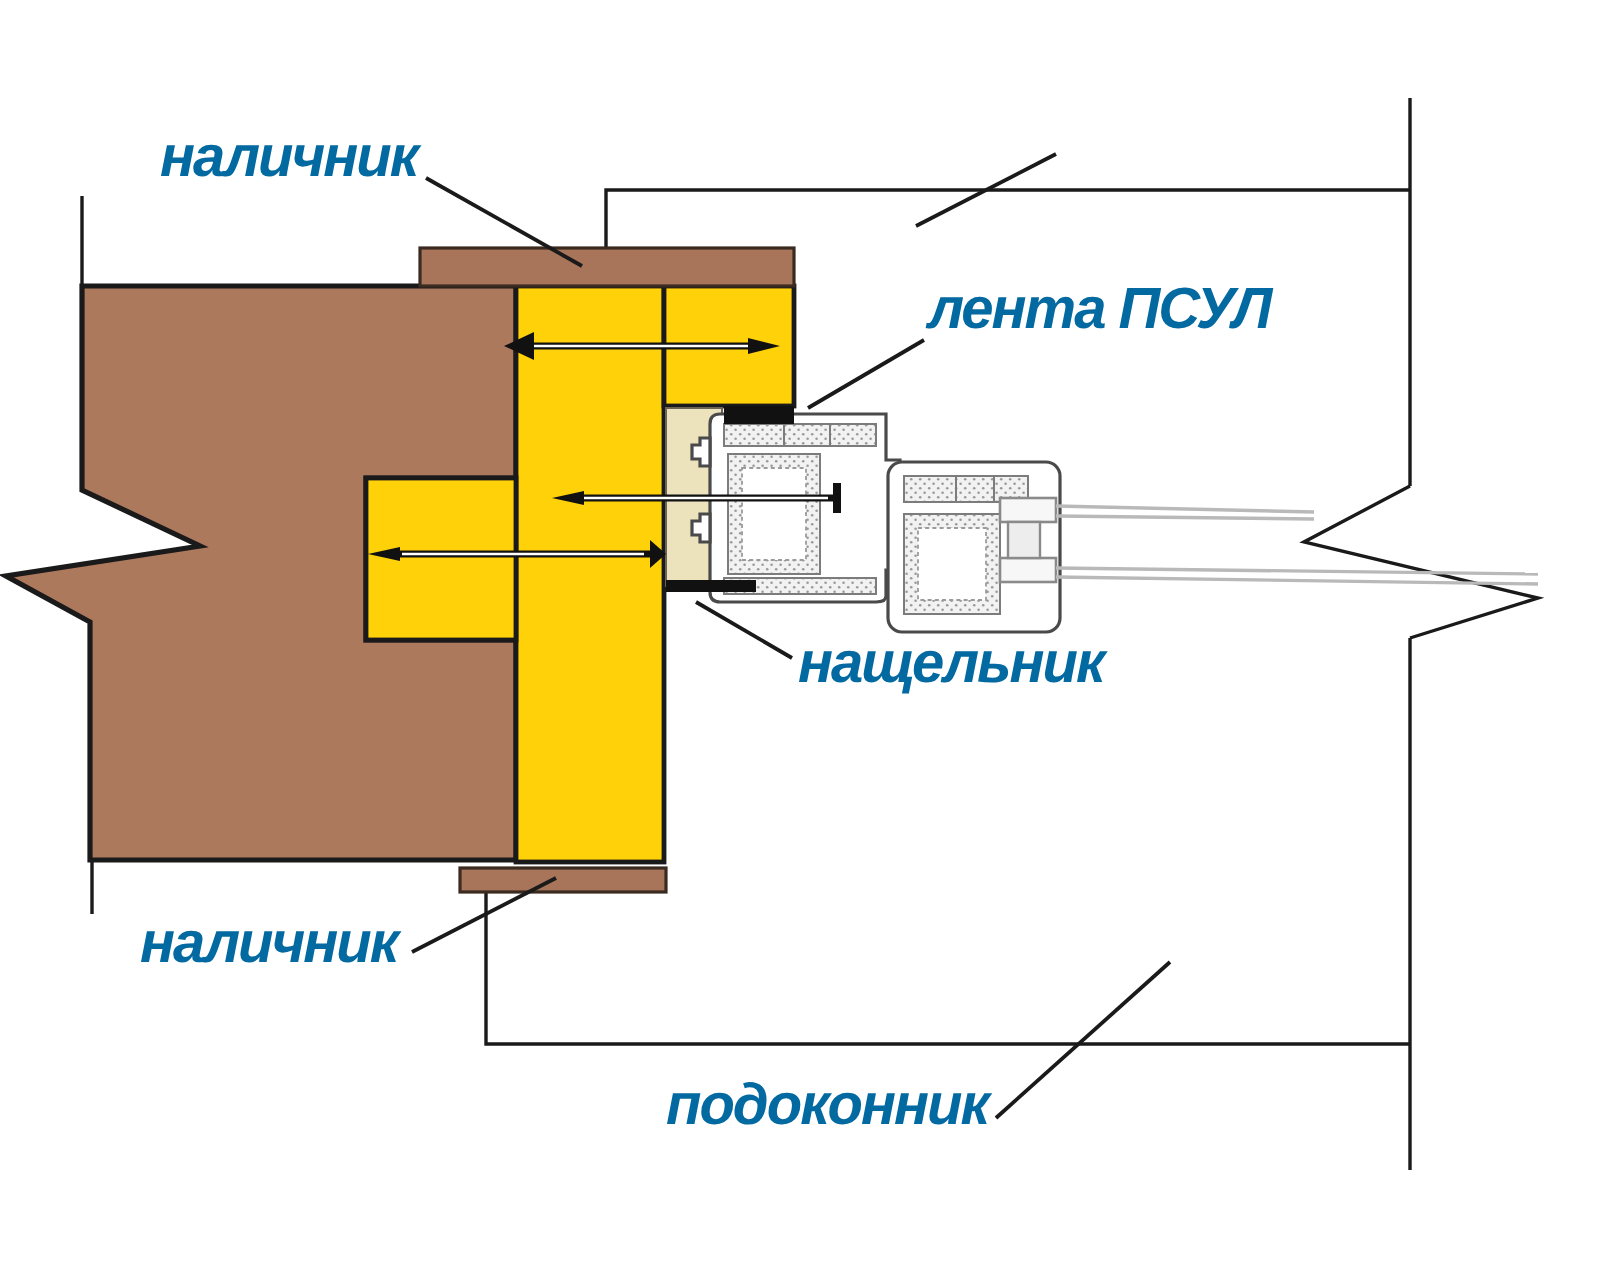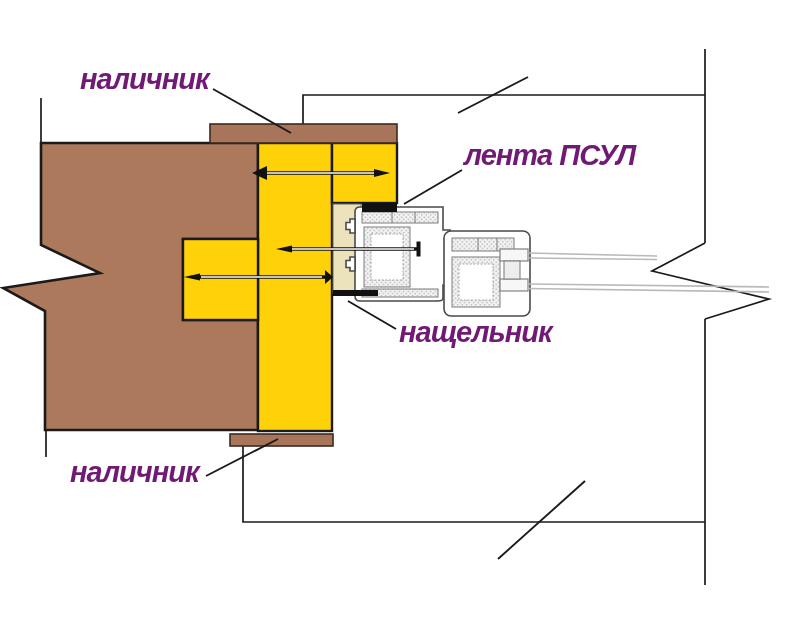--- a/index.html
+++ b/index.html
@@ -6,21 +6,21 @@
   .stage{
     position:relative;width:800px;height:636px;
     background:var(--c-background,#fff);overflow:hidden;
     font-family:"Liberation Sans",sans-serif;
   }
   svg{position:absolute;left:0;top:0;}
   .lbl{
     position:absolute;line-height:1;white-space:nowrap;
     font-family:"Liberation Sans",sans-serif;
     font-style:italic;font-weight:700;font-size:29px;
-    letter-spacing:-1px;color:#701a75;
+    letter-spacing:-1px;color:#0369a1;
   }
   
   .wall{fill:var(--c-wall);stroke:var(--c-outline);stroke-width:2.6;stroke-linejoin:miter}
   .box{fill:var(--c-window-box);stroke:var(--c-outline);stroke-width:2.4}
   .cream{fill:var(--c-foam-strip);stroke:#6b6456;stroke-width:1}
   .cap{fill:var(--c-architrave);stroke:#3a2a20;stroke-width:1.6}
   .blackpiece{fill:var(--c-tape);stroke:none}
   .sline path{stroke:var(--c-outline);stroke-width:1.7;fill:none}
   .leaders path{stroke:var(--c-outline);stroke-width:1.9;fill:none}
   .prof{fill:#ffffff;stroke:var(--c-profile);stroke-width:1.6}
@@ -129,13 +129,14 @@
       <path d="M348,301 L396,329"></path>
       <path d="M206,476 L278,439"></path>
       <path d="M498,559 L585,481"></path>
     </g>
   </svg>
 
   <div class="lbl" style="left:80px;top:65px">наличник</div>
   <div class="lbl" style="left:464px;top:141px">лента ПСУЛ</div>
   <div class="lbl" style="left:399px;top:318px">нащельник</div>
   <div class="lbl" style="left:70px;top:458px">наличник</div>
+  <div class="lbl" style="left:333px;top:539px">подоконник</div>
 </div>
 
 </body></html>

